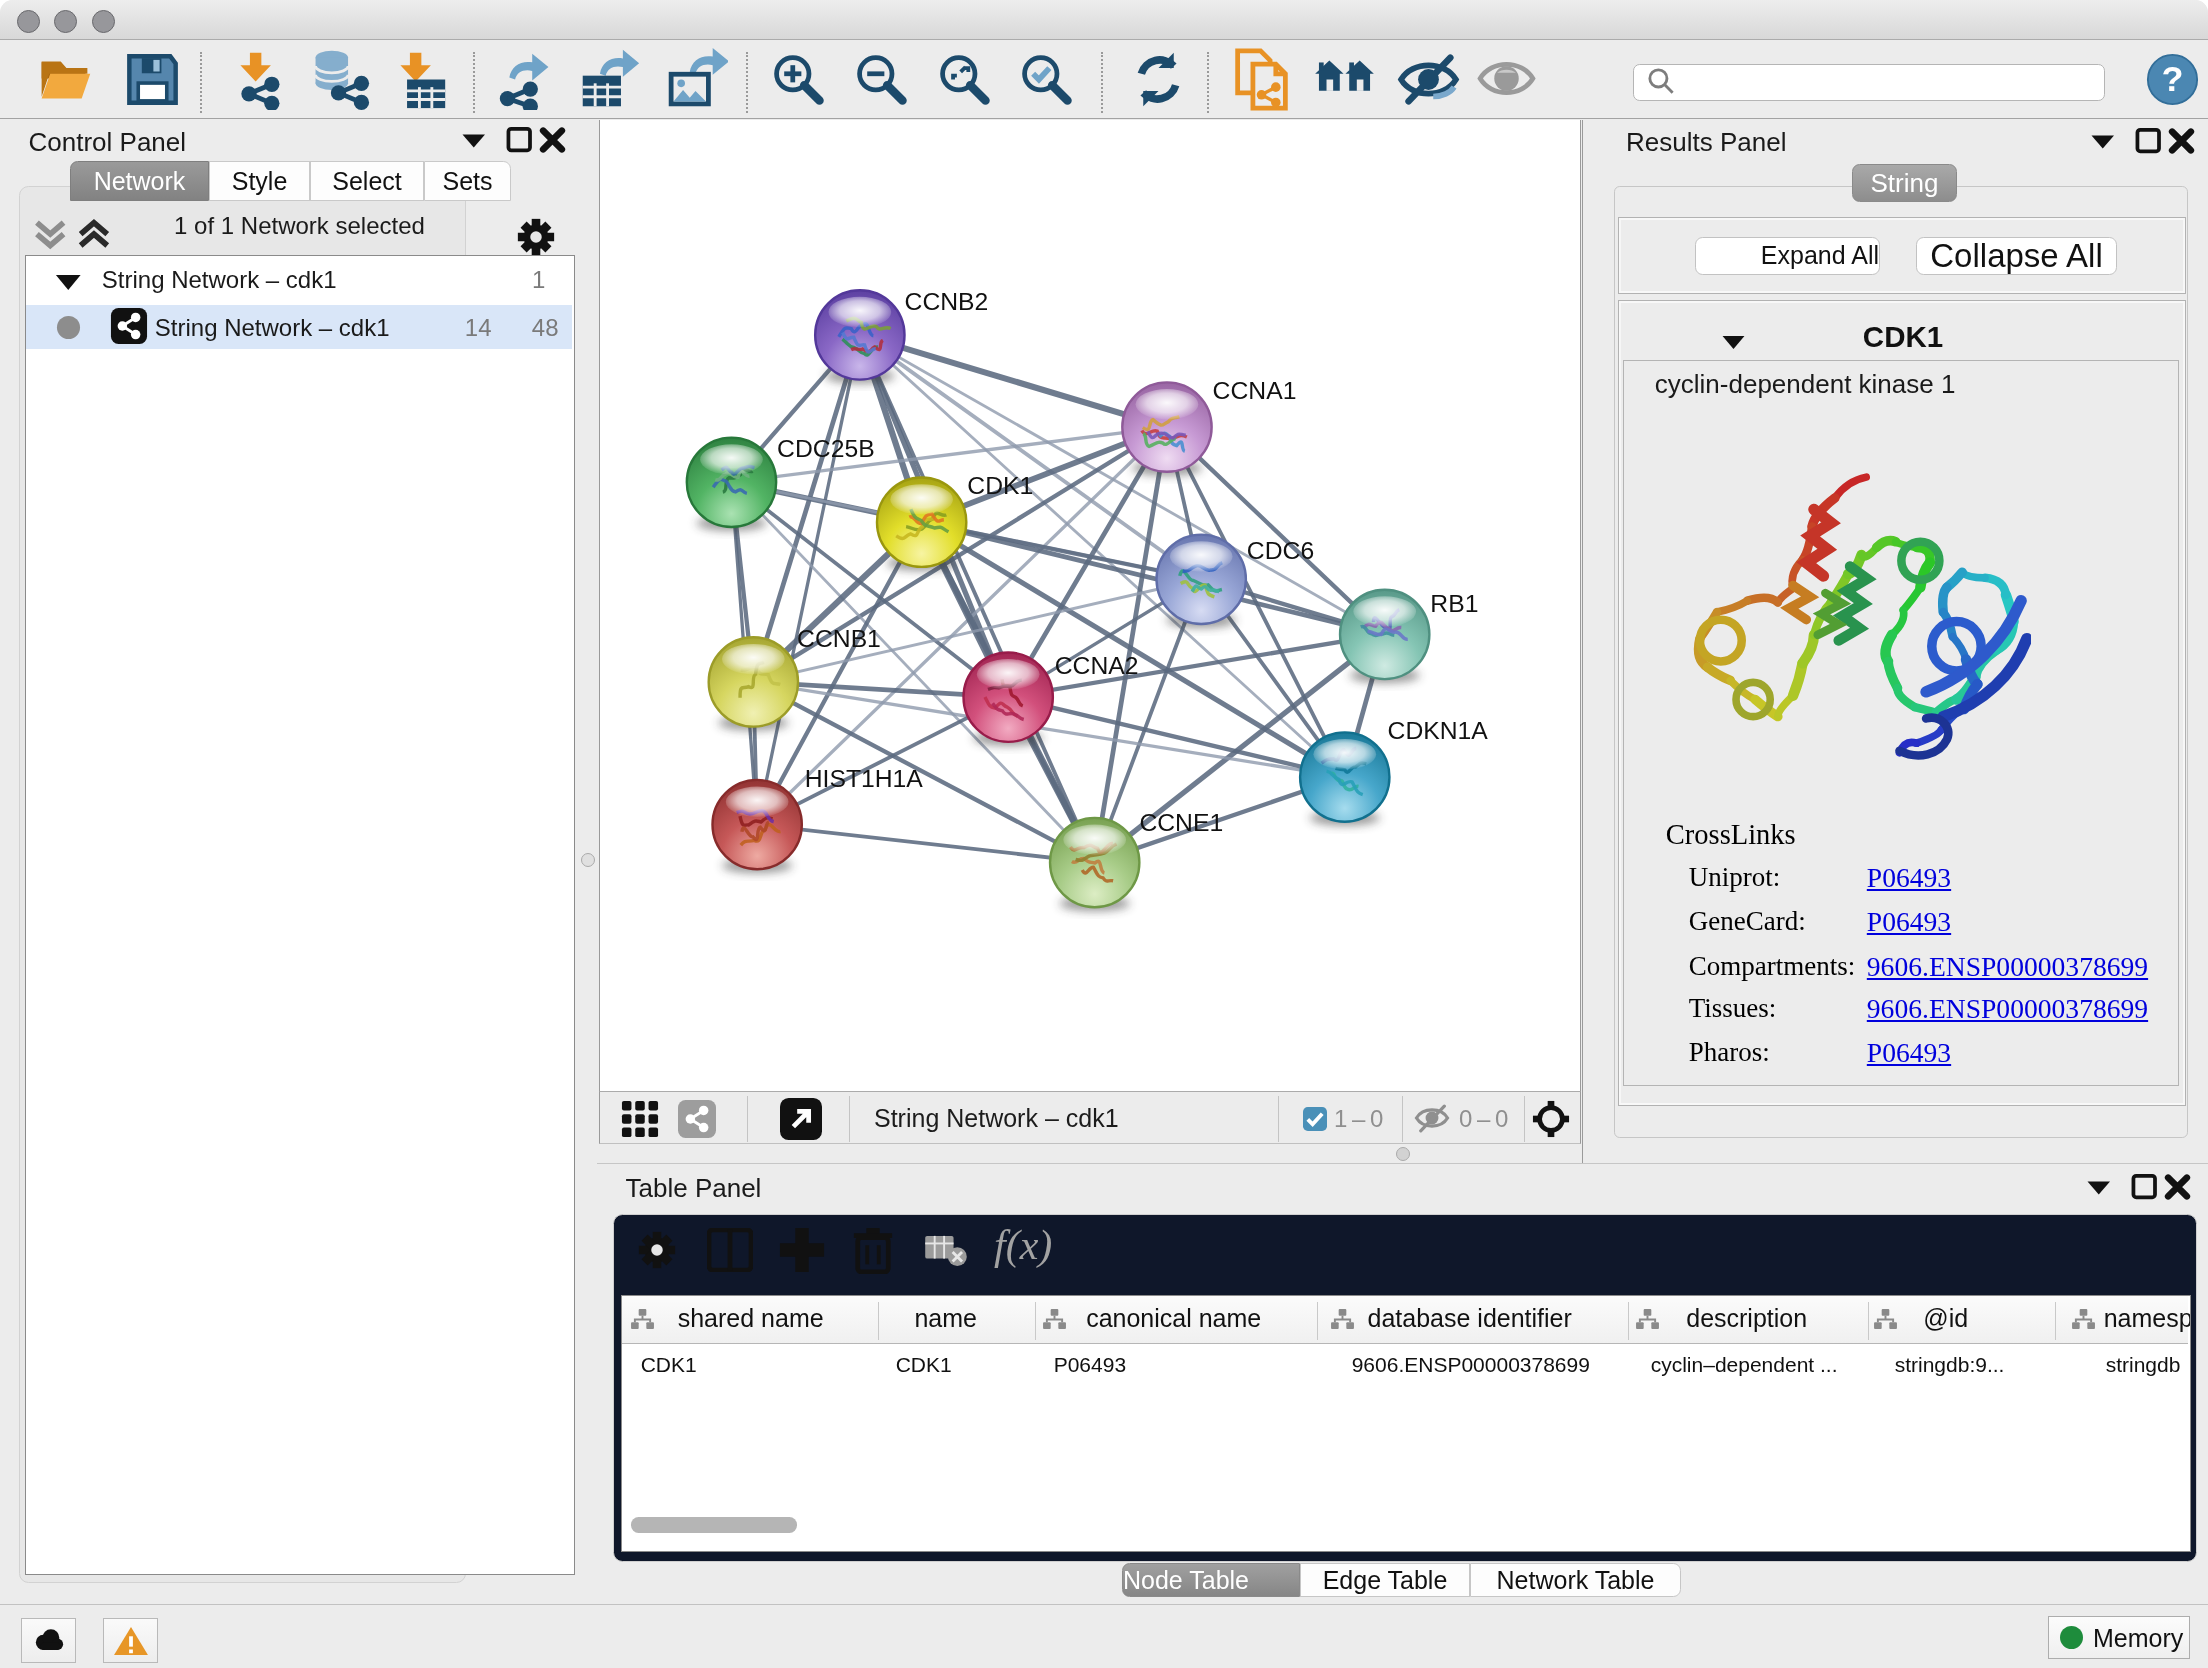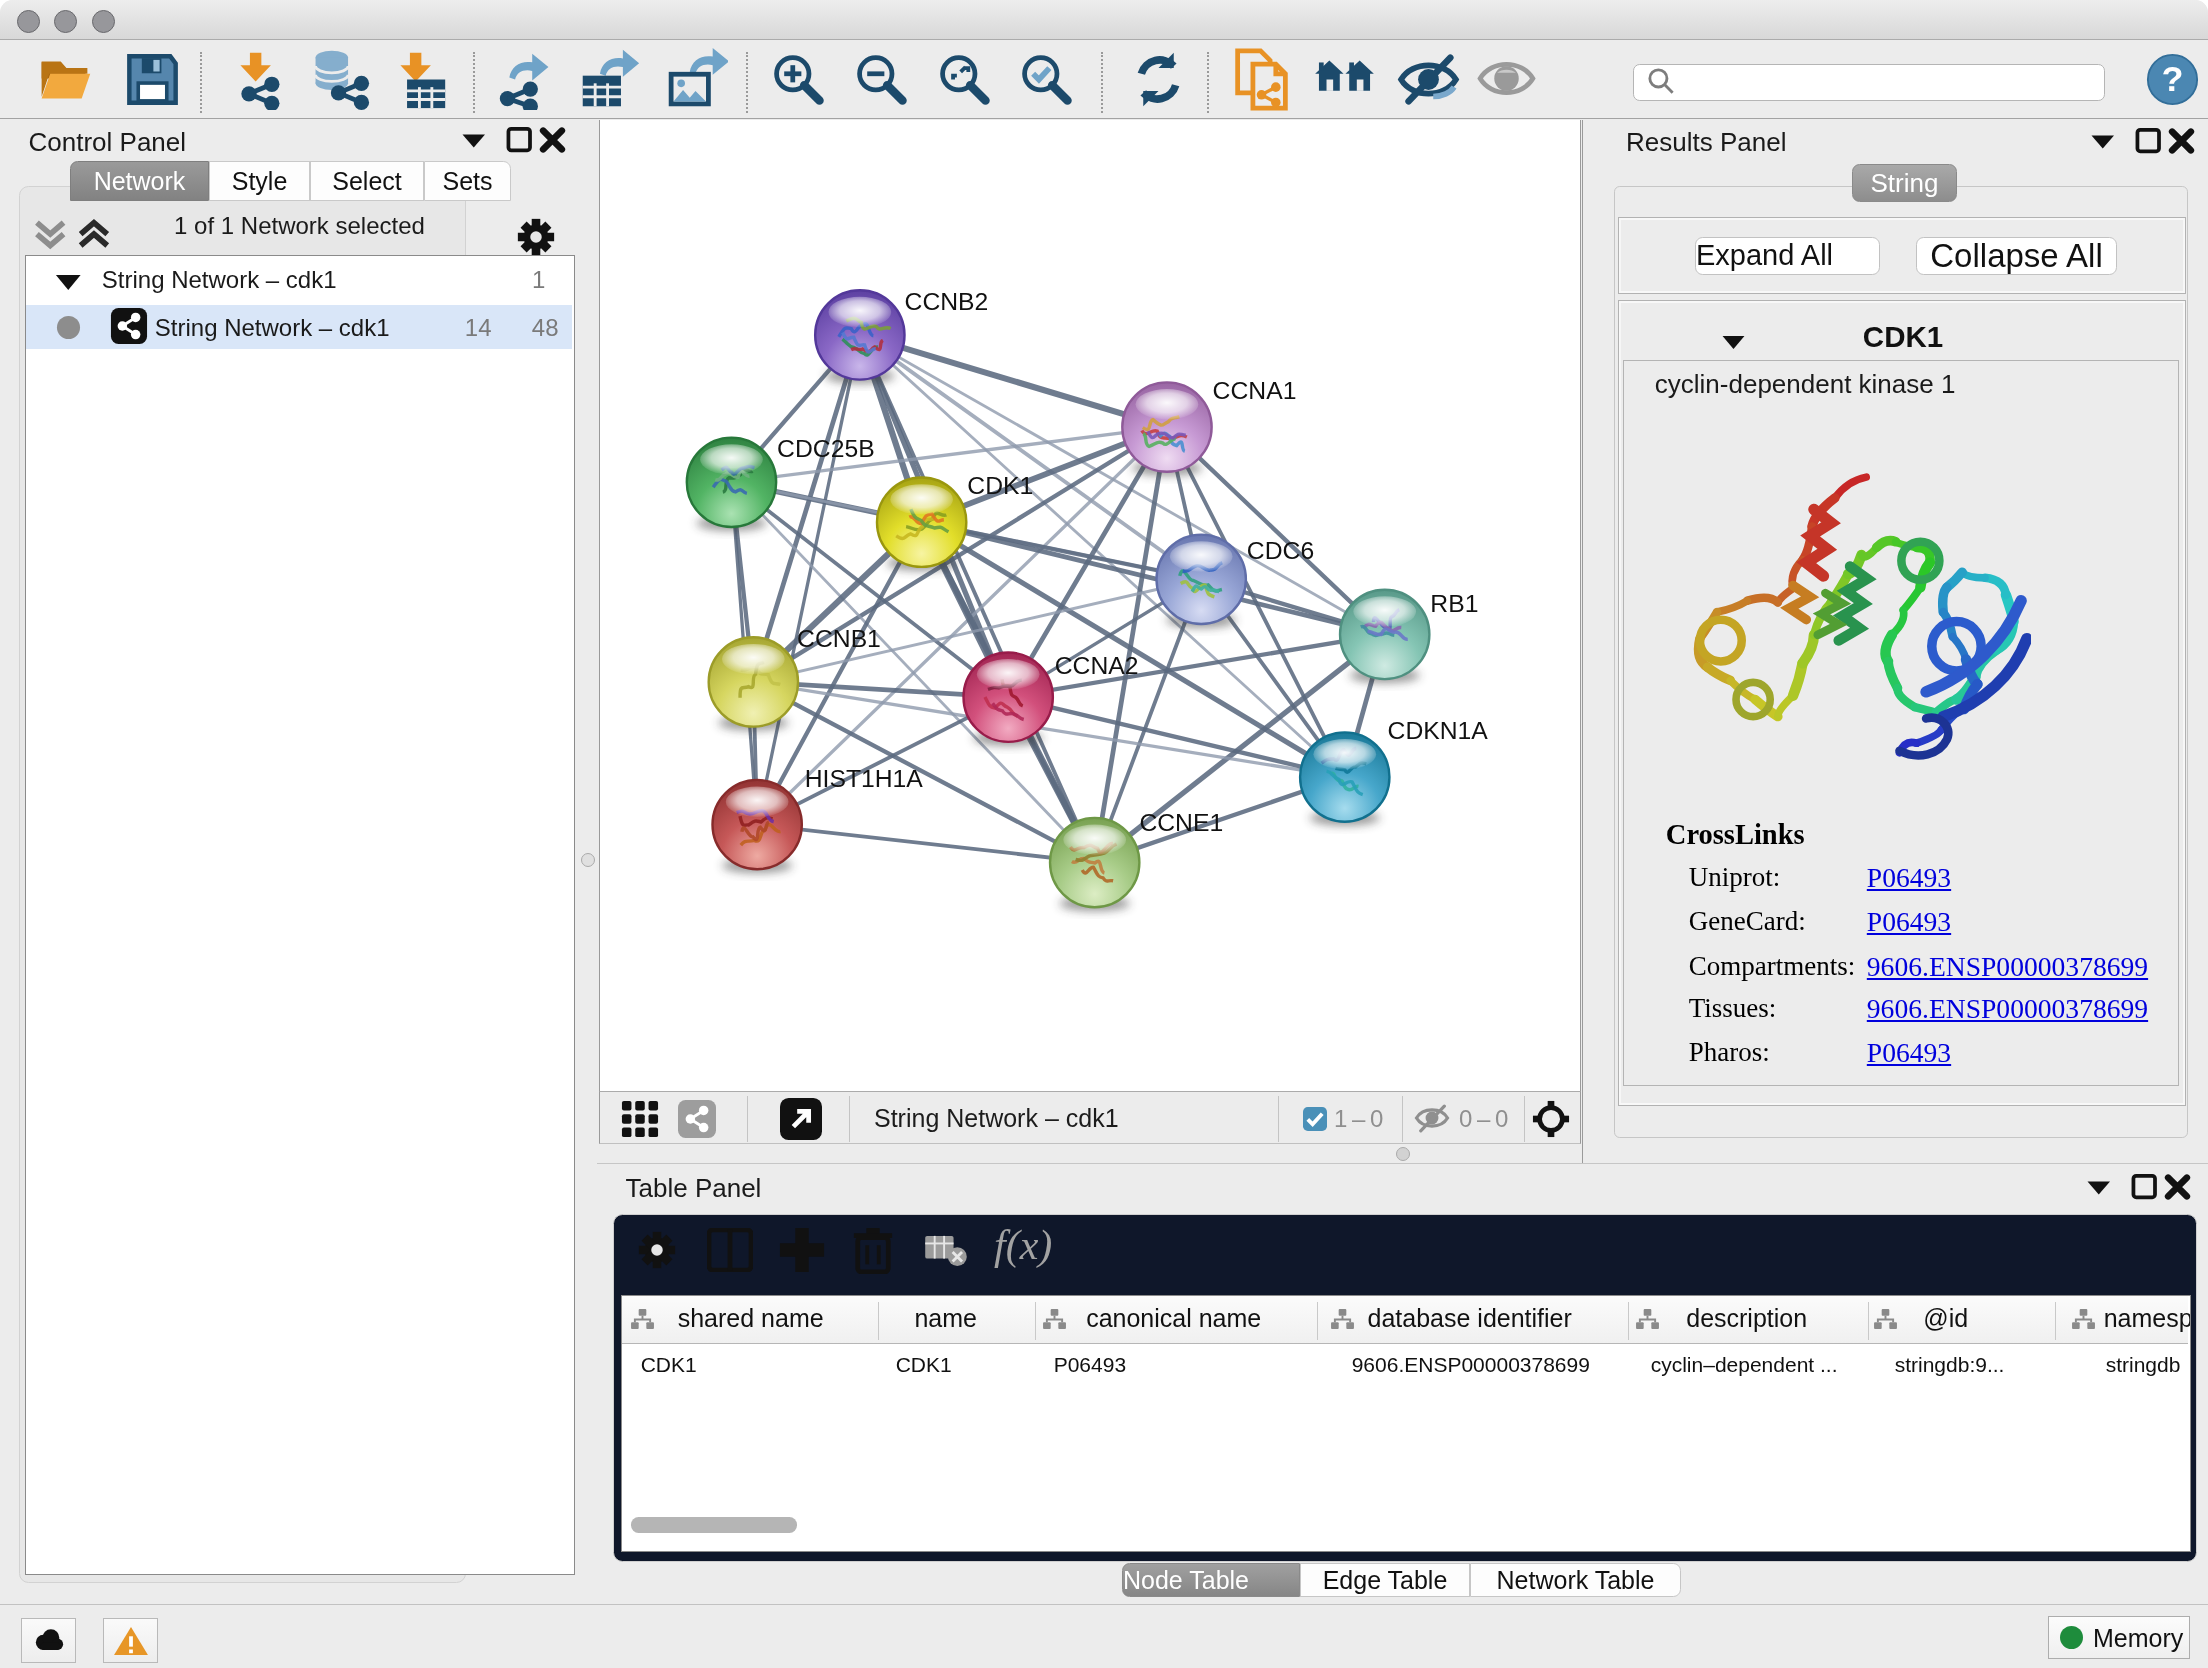--- a/index.html
+++ b/index.html
@@ -576,21 +576,21 @@
   <div id="rpanel">
     <div class="phead" style="position:absolute;left:43px;top:6.7px;">Results Panel</div>
     <svg class="abs" style="left:504px;top:5.7px;" width="114" height="30" viewBox="0 0 120 32">
       <path d="M4,10 l24,0 -12,14 z" fill="#111"></path>
       <rect x="53" y="4" width="23" height="23" rx="3" fill="none" stroke="#111" stroke-width="4"></rect>
       <path d="M90,6 L110,26 M110,6 L90,26" stroke="#111" stroke-width="7" stroke-linecap="round"></path>
     </svg>
     <div class="abs" style="left:31px;top:66px;width:574px;height:952px;background:#ececec;border:1px solid #c6c6c6;border-radius:5.7px;"></div>
     <div class="abs" style="left:269px;top:44px;width:105px;height:38px;background:linear-gradient(#a9a9a9,#8d8d8d);border:1px solid #8a8a8a;border-radius:7.6px;color:#fff;font-size:26px;text-align:center;line-height:36px;">String</div>
     <div class="abs" style="left:35px;top:97px;width:568px;height:77px;background:#ececec;border:1.9px solid #b2b2b2;box-shadow:inset 0 0 0 1.9px #f8f8f8;">
-      <div class="abs" style="left:76px;top:19px;width:185px;height:38px;background:#fff;border:1.9px solid #c2c2c2;border-radius:7.6px;font-size:29px;text-align:left;line-height:35px;color:#111;">Expand All</div>
+      <div class="abs" style="left:76px;top:19px;width:185px;height:38px;background:#fff;border:1.9px solid #c2c2c2;border-radius:7.6px;font-size:25px;text-align:right;line-height:35px;color:#111;">Expand All</div>
       <div class="abs" style="left:297px;top:19px;width:201px;height:38px;background:#fff;border:1.9px solid #c2c2c2;border-radius:7.6px;font-size:33px;text-align:center;line-height:35px;color:#111;">Collapse All</div>
     </div>
     <div class="abs" style="left:35px;top:180px;width:568px;height:806px;background:#ececec;border:1.9px solid #b2b2b2;box-shadow:inset 0 0 0 1.9px #f8f8f8;">
       <svg class="abs" style="left:101px;top:32px;" width="27" height="19" viewBox="0 0 34 26">
           <path d="M2,4 l30,0 -15,18 z" fill="#111"></path>
         </svg>
       <div class="abs" style="left:0;top:19px;width:568px;text-align:center;font-size:29.5px;font-weight:bold;color:#111;">CDK1</div>
       <div class="abs" style="left:3.8px;top:59px;width:556px;height:726px;background:#ececec;border:1px solid #b4b4b4;">
         <div class="abs" style="left:31px;top:7.6px;font-size:26px;color:#1a1a1a;">cyclin-dependent kinase 1</div>
         <svg class="abs" style="left:47px;top:99px;" width="360" height="306" viewBox="0 0 378 322">
@@ -646,21 +646,21 @@
             <path d="M162,140 L180,151 L158,162 L176,173 L154,184 " stroke="#4a9a2a" stroke-width="9"></path>
             <circle cx="52" cy="190" r="22" fill="none" stroke="#c2a21a" stroke-width="9"></circle>
             <circle cx="86" cy="252" r="18" fill="none" stroke="#9aa322" stroke-width="8"></circle>
             <circle cx="262" cy="106" r="20" fill="none" stroke="#27a04c" stroke-width="9"></circle>
             <circle cx="300" cy="196" r="26" fill="none" stroke="#2255cc" stroke-width="10"></circle>
             <path d="M368,148 c-18,42 -52,78 -100,96" stroke="#2453cb" stroke-width="12" fill="none"></path>
             <path d="M374,188 c-14,38 -46,68 -88,82" stroke="#1535ad" stroke-width="12" fill="none"></path>
             <path d="M240,306 c20,10 42,4 50,-12 c6,-14 -8,-26 -22,-22" stroke="#122a90" stroke-width="9" fill="none"></path>
           </g>
         </svg>
-        <div class="serif abs" style="left:42px;top:458px;font-size:28.5px;font-weight:bold;color:#000;">CrossLinks</div>
+        <div class="serif abs" style="left:42px;top:458px;font-size:28.5px;font-weight:normal;color:#000;">CrossLinks</div>
         <div class="serif abs" style="left:65px;top:501px;font-size:27px;color:#000;">Uniprot:</div>
         <div class="serif abs link" style="left:243px;top:501px;font-size:27.6px;">P06493</div>
         <div class="serif abs" style="left:65px;top:545px;font-size:27px;color:#000;">GeneCard:</div>
         <div class="serif abs link" style="left:243px;top:545px;font-size:27.6px;">P06493</div>
         <div class="serif abs" style="left:65px;top:590px;font-size:27px;color:#000;">Compartments:</div>
         <div class="serif abs link" style="left:243px;top:590px;font-size:27.6px;">9606.ENSP00000378699</div>
         <div class="serif abs" style="left:65px;top:632px;font-size:27px;color:#000;">Tissues:</div>
         <div class="serif abs link" style="left:243px;top:632px;font-size:27.6px;">9606.ENSP00000378699</div>
         <div class="serif abs" style="left:65px;top:676px;font-size:27px;color:#000;">Pharos:</div>
         <div class="serif abs link" style="left:243px;top:676px;font-size:27.6px;">P06493</div>

